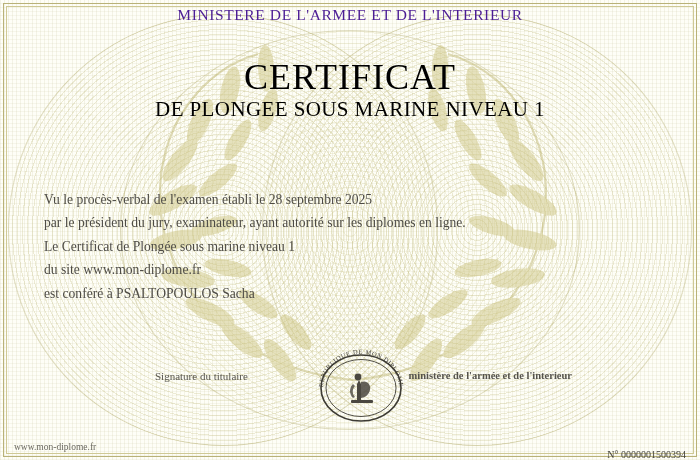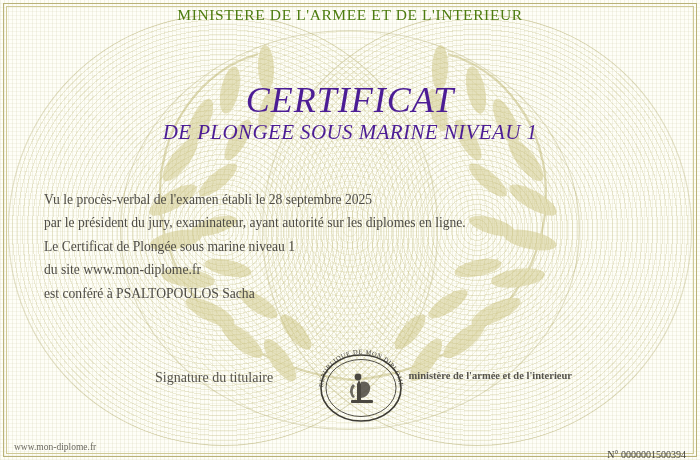--- a/index.html
+++ b/index.html
@@ -87,30 +87,29 @@
   }
 
   
   .ministry {
     position: absolute;
     top: 6px;
     left: 0; right: 0;
     text-align: center;
     font-size: 15.5px;
     letter-spacing: 0.6px;
-    color: #4d7c0f;
+    color: #4c1d95;
   }
 
   .title-block {
     position: absolute;
-    top: 80px;
-    left: 0; right: 0;
-    text-align: center;
-    color: #4c1d95;
-    font-style: italic;
+    top: 57px;
+    left: 0; right: 0;
+    text-align: center;
+    color: #000000;
   }
   .title-line1 {
     font-size: 36px;
     letter-spacing: 1px;
     line-height: 1.12;
   }
   .title-line2 {
     font-size: 21px;
     letter-spacing: 0.4px;
     line-height: 1.15;
@@ -134,21 +133,21 @@
     left: 0; right: 0;
     text-align: center;
     font-size: 13.4px;
     color: #4d4b45;
   }
 
   .sig-left {
     position: absolute;
     top: 370px;
     left: 155px;
-    font-size: 14px;
+    font-size: 11px;
     color: #55534c;
   }
   .sig-right {
     position: absolute;
     top: 370px;
     right: 128px;
     font-size: 10.5px;
     color: #55534c;
     font-weight: bold;
   }

